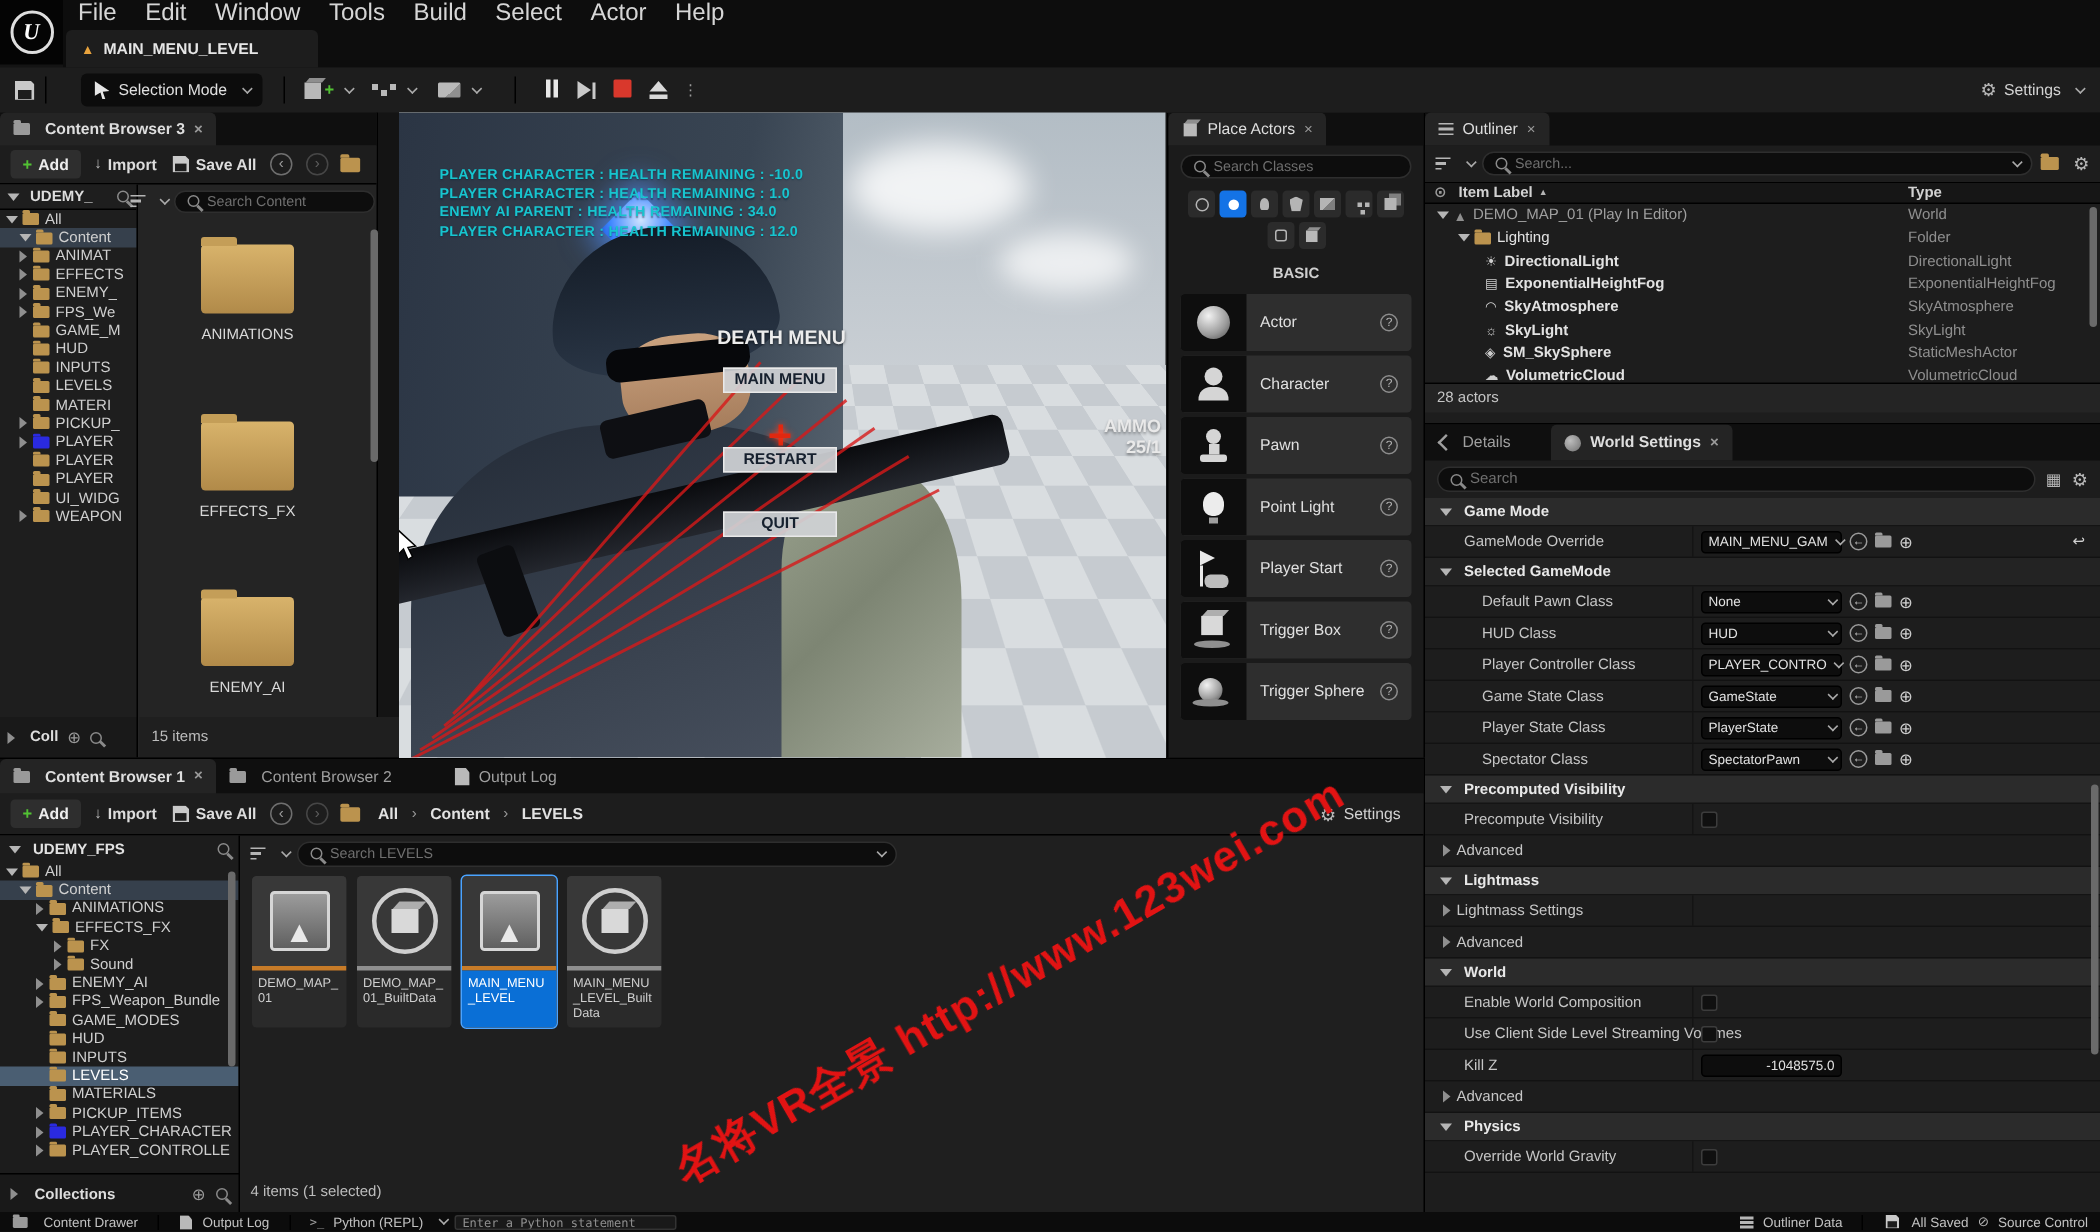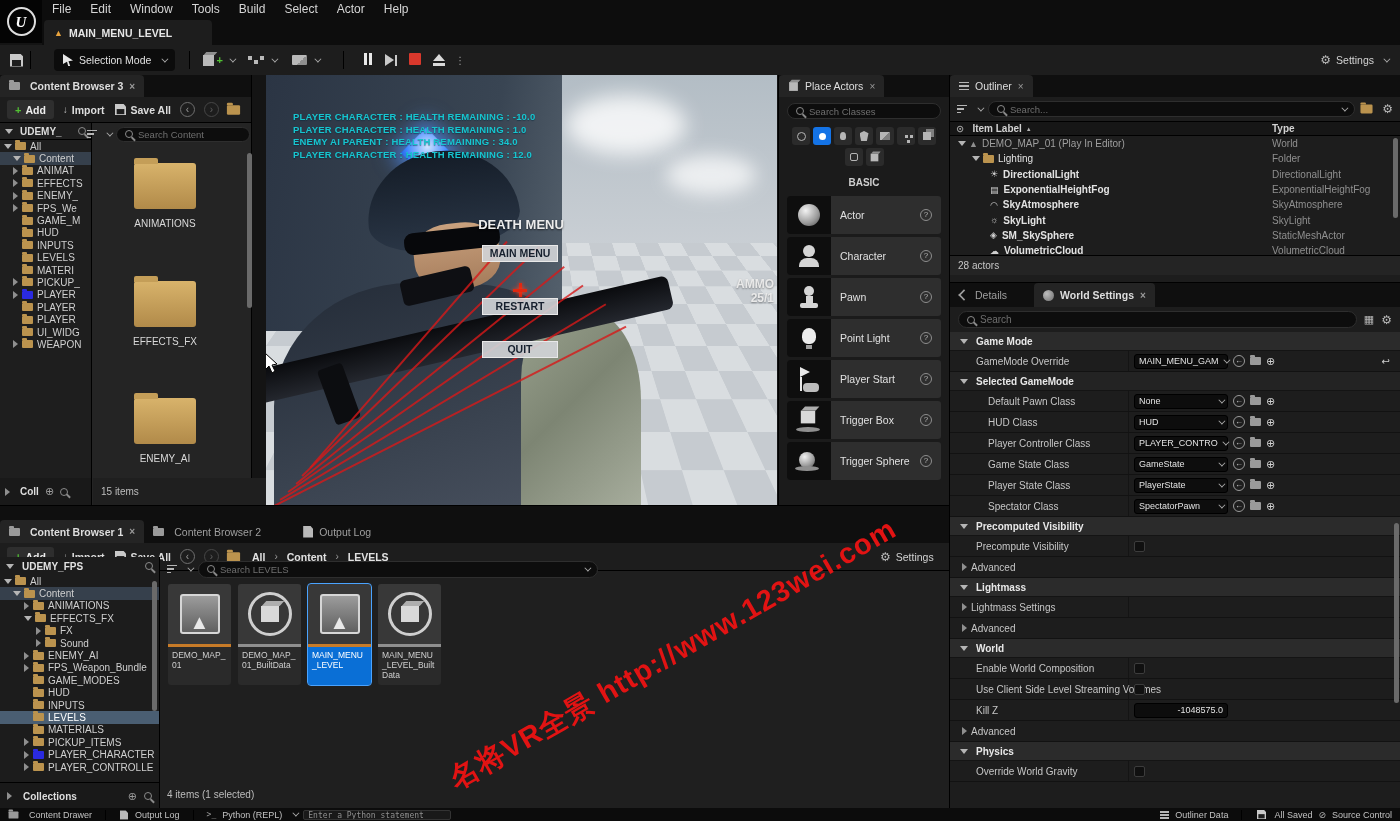--- a/index.html
+++ b/index.html
@@ -20,21 +20,21 @@
 .fld.blue{background:#2a2ae0}.fld.blue:before{background:#2a2ae0}
 .fld.gray{background:#9a9a9a}.fld.gray:before{background:#9a9a9a}
 .cb{width:11px;height:11px;background:#101010;border:1px solid #3c3c3c;border-radius:2px;display:inline-block}
 .pill{background:#0d0d0d;border:1px solid #2e2e2e;border-radius:9px;display:flex;align-items:center;gap:5px;padding:0 8px;color:#6f6f6f}
 .dd{background:#0d0d0d;border:1px solid #000;border-radius:3px;height:15px;display:flex;align-items:center;justify-content:space-between;padding:0 4px;color:#e2e2e2;font-size:9px;width:94px;flex:none}
 .ci{width:12px;height:12px;border-radius:50%;border:1px solid #9a9a9a;font-size:8px;line-height:10px;text-align:center;color:#cfcfcf;display:inline-block;flex:none}
 .gear{color:#b9b9b9;font-size:12px}
 .qm{width:12px;height:12px;border-radius:50%;border:1px solid #8d8d8d;color:#b5b5b5;font-size:8px;line-height:10px;text-align:center;flex:none}
 .vline{width:1px;height:18px;background:#000;margin:0 7px}
 
-#menubar{left:0;top:0;width:1400px;height:18px;background:#0d0d0d;display:flex;align-items:center;gap:19px;padding-left:52px;font-size:12px;color:#d6d6d6;z-index:5}
+#menubar{left:0;top:0;width:1400px;height:18px;background:#0d0d0d;display:flex;align-items:center;gap:19px;padding-left:52px;font-size:16px;color:#d6d6d6;z-index:5}
 #logo{left:0;top:0;width:42px;height:43px;background:#040404;display:flex;align-items:center;justify-content:center;z-index:9}
 #logo .c{width:29px;height:29px;border:2px solid #dedede;border-radius:50%;color:#fff;text-align:center;line-height:27px;font-family:"Liberation Serif","DejaVu Serif",serif;font-style:italic;font-weight:bold;font-size:15px}
 #wintitle{left:1178px;top:0;width:132px;height:18px;background:#1d1d1d;text-align:center;line-height:18px;color:#c9c9c9;font-size:10px}
 #winctl{right:0;top:0;height:18px;display:flex}
 #winctl span{width:30px;text-align:center;line-height:17px;color:#cfcfcf;font-size:10px}
 .rest{width:7px;height:7px;border:1px solid #cfcfcf;display:inline-block;position:relative;top:1px}
 #tabrow{left:42px;top:18px;width:1358px;height:27px;background:#0d0d0d}
 #leveltab{left:44px;top:20px;width:168px;height:25px;background:#1d1d1d;border-radius:4px 4px 0 0;display:flex;align-items:center;gap:6px;padding:0 10px;font-weight:bold;color:#e6e6e6;font-size:10.5px}
 #toolbar{left:0;top:45px;width:1400px;height:30px;background:#1d1d1d;display:flex;align-items:center;padding-left:10px}
 .floppy{width:13px;height:13px;background:#c9c9c9;clip-path:polygon(0 0,78% 0,100% 22%,100% 100%,0 100%);position:relative;display:inline-block}
@@ -790,21 +790,21 @@
     <span class="pl x26">Override World Gravity</span>
       <span class="split"></span>
     <span class="pv">
         <span class="cb"></span>
       </span>
   </div>
   <div class="sbar" style="right:1px;top:240px;height:180px"></div>
 </div>
 
 <div class="abs" style="left:0;top:505px;width:950px;height:303px;background:#1f1f1f;border-top:1px solid #000;border-right:1px solid #000">
-  <div class="ptabs" style="height:37px">
+  <div class="ptabs" style="height:23px">
     <div class="ptab" style="height:23px">
       <span class="fld gray"></span>
       <span>Content Browser 1</span>
       <span class="x">×</span>
     </div>
     <div class="ptab off" style="height:23px">
       <span class="fld gray"></span>
       <span>Content Browser 2</span>
     </div>
     <div class="ptab off" style="height:23px;margin-left:24px">

